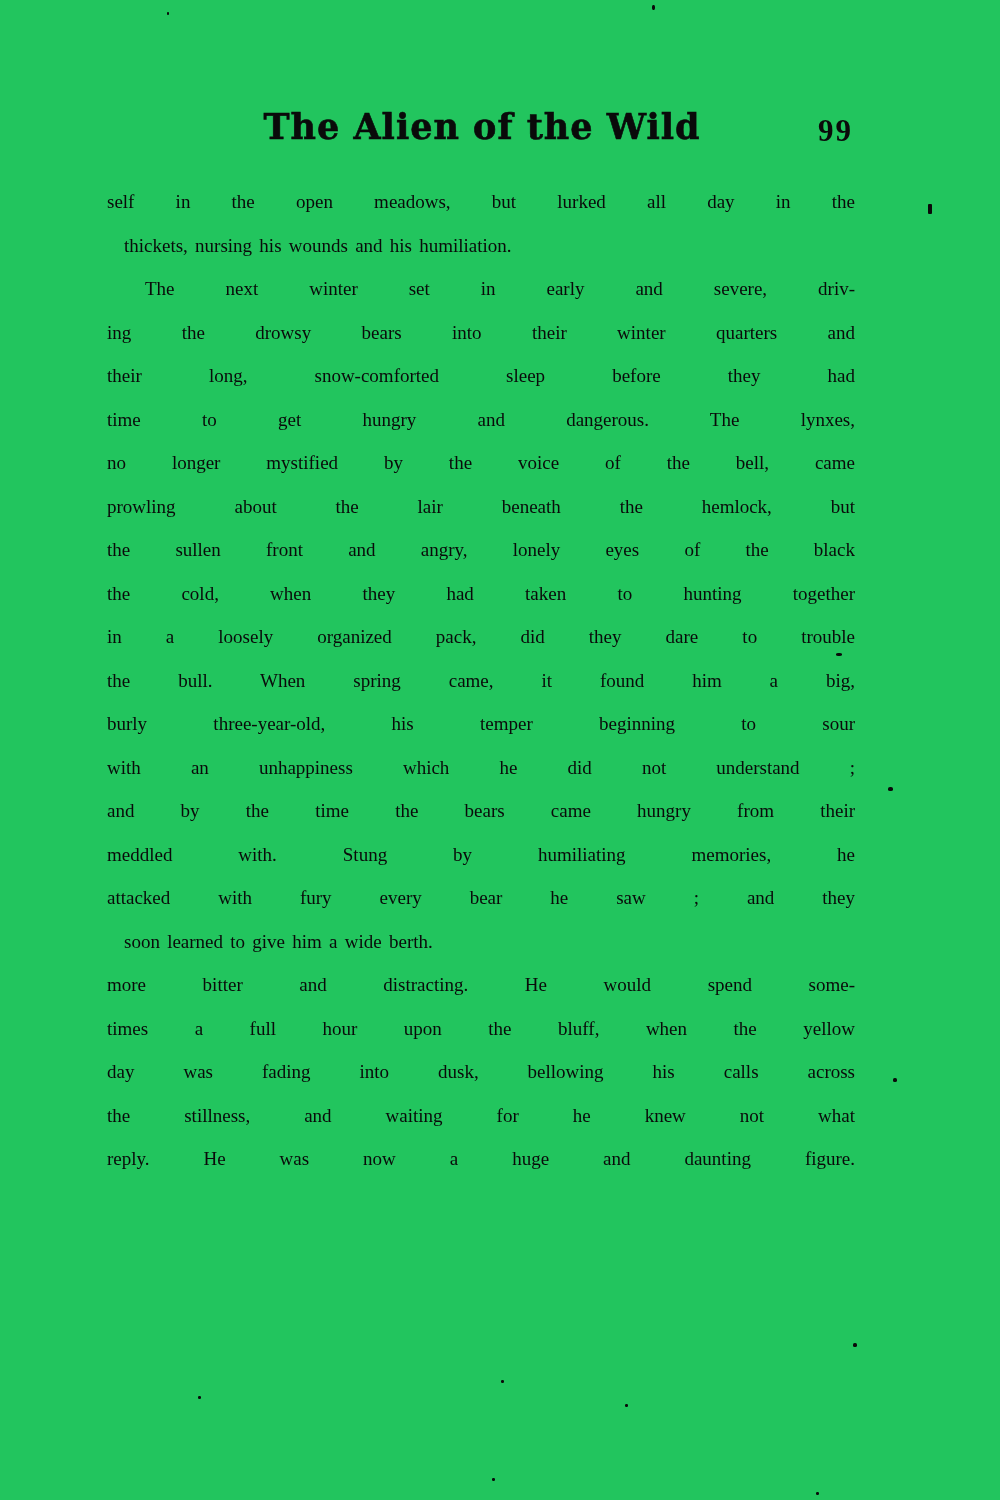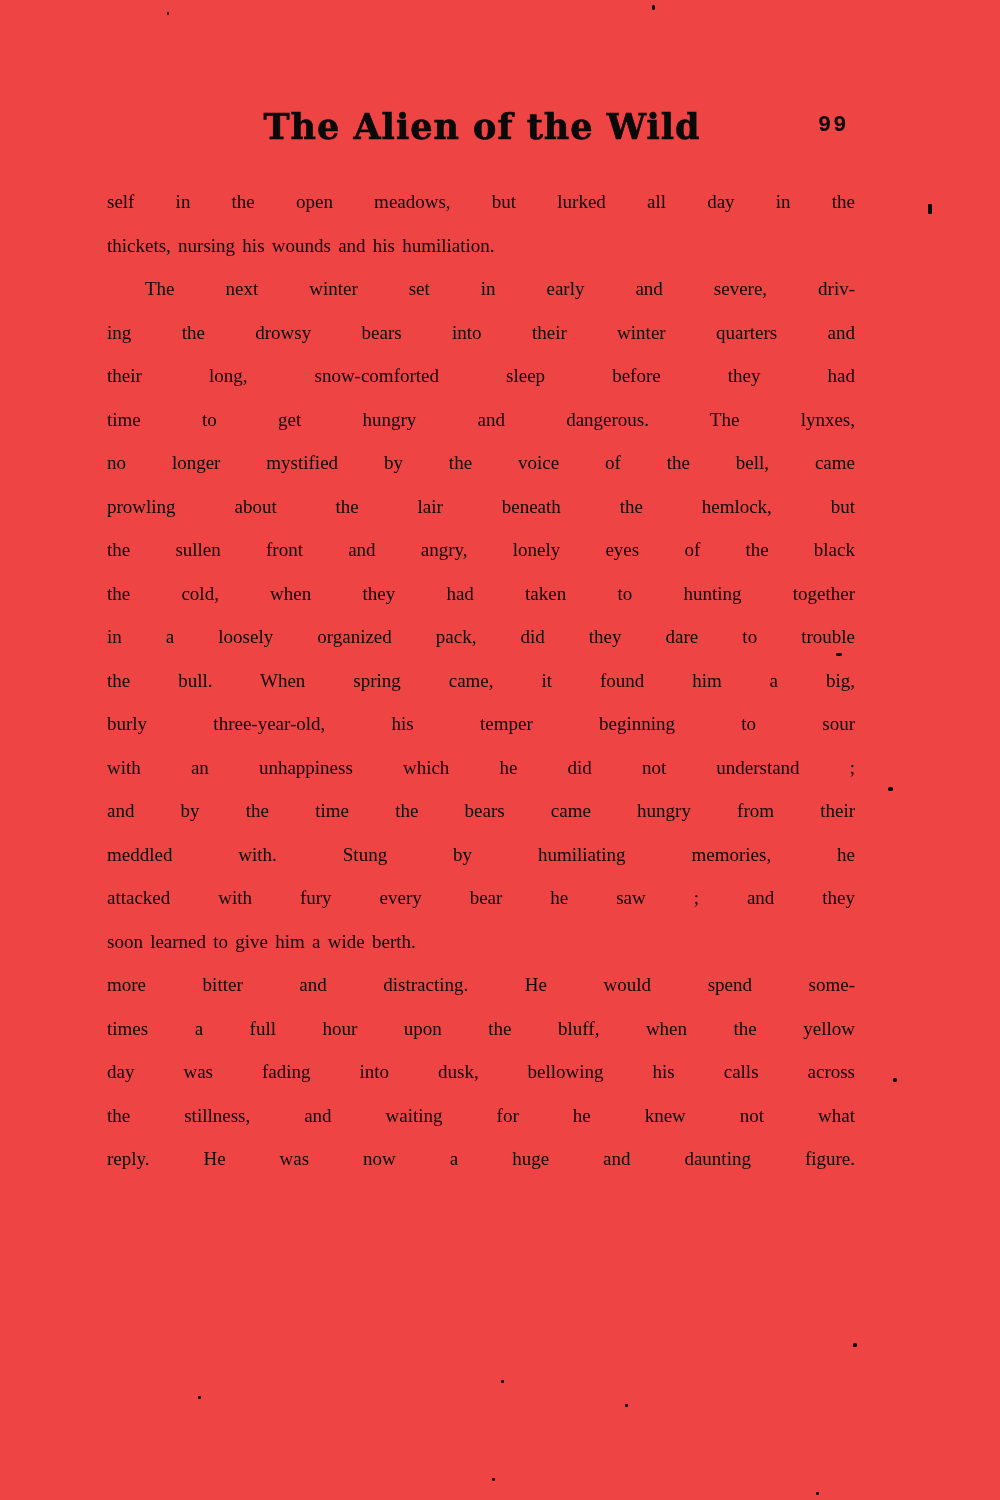--- a/index.html
+++ b/index.html
@@ -1,60 +1,59 @@
 <!DOCTYPE html>
 <html><head>
 <meta charset="utf-8">
 <style>
   html, body { margin: 0; padding: 0; background: #ffffff; }
   .page {
     position: relative;
     width: 1000px;
     height: 1500px;
-    background: #ef4444;
+    background: #22c55e;
     color: #0a0a0a;
     font-family: "Liberation Serif", "DejaVu Serif", serif;
     overflow: hidden;
   }
   
   .header { position: absolute; top: 106px; left: 0; width: 100%; height: 50px; }
   .header-title {
     position: absolute;
     left: 482px; top: 0;
     transform: translateX(-50%);
     white-space: nowrap;
     font-family: "DejaVu Serif", serif;
     font-weight: bold;
     font-size: 35px;
     letter-spacing: 1px;
     -webkit-text-stroke: 0.6px #0a0a0a;
   }
   .page-number {
     position: absolute;
     left: 818px; top: 7px;
-    font-size: 22px;
+    font-size: 31px;
     font-weight: bold;
     letter-spacing: 2px;
-    font-family: Liberation Mono, monospace;
   }
   
   .text-block {
     position: absolute;
     left: 107px; top: 180px;
     width: 748px;
   }
   .ln {
     height: 43.5px;
     line-height: 43.5px;
     font-size: 19px;
     white-space: normal;
     overflow: visible;
   }
   .j { text-align: justify; text-align-last: justify; }
-  .left { text-align: left; word-spacing: 2.5px; }
+  .left { text-align: left; word-spacing: 2.5px; margin-left: 17px; }
   .in { text-indent: 38px; }
   
   .speck {
     position: absolute;
     background: #0a0a0a;
     border-radius: 40%;
   }
 </style>
 </head>
 <body>

